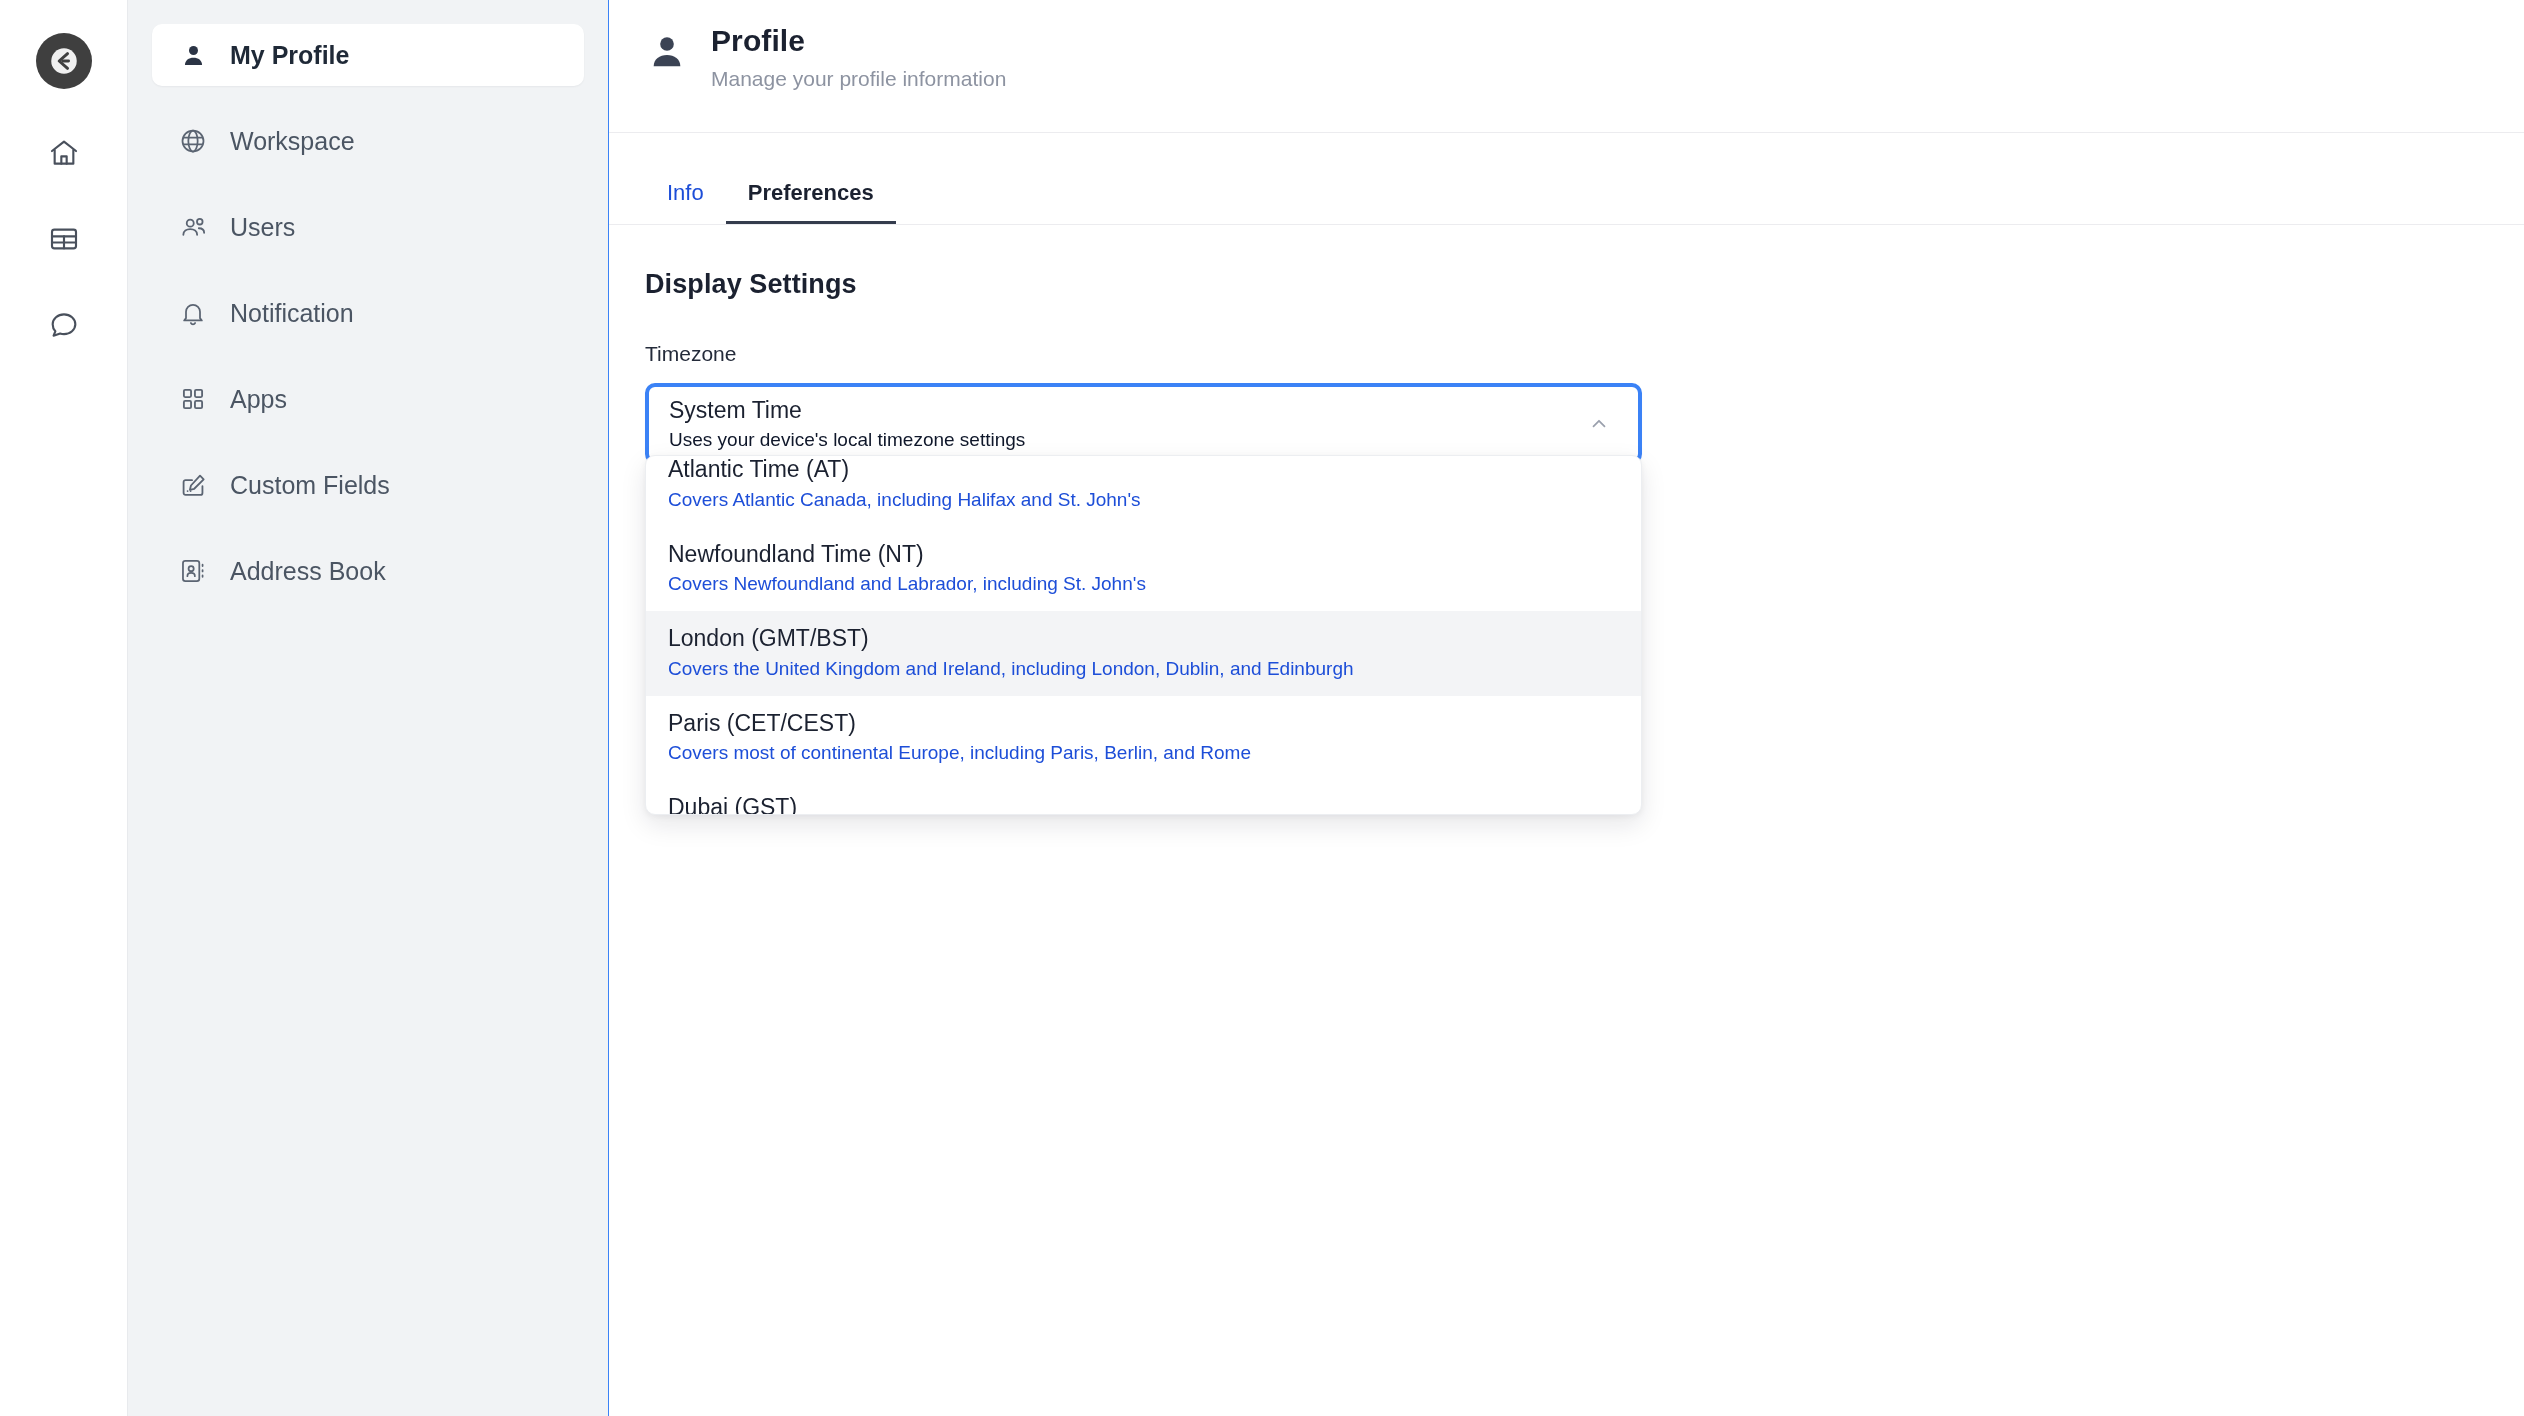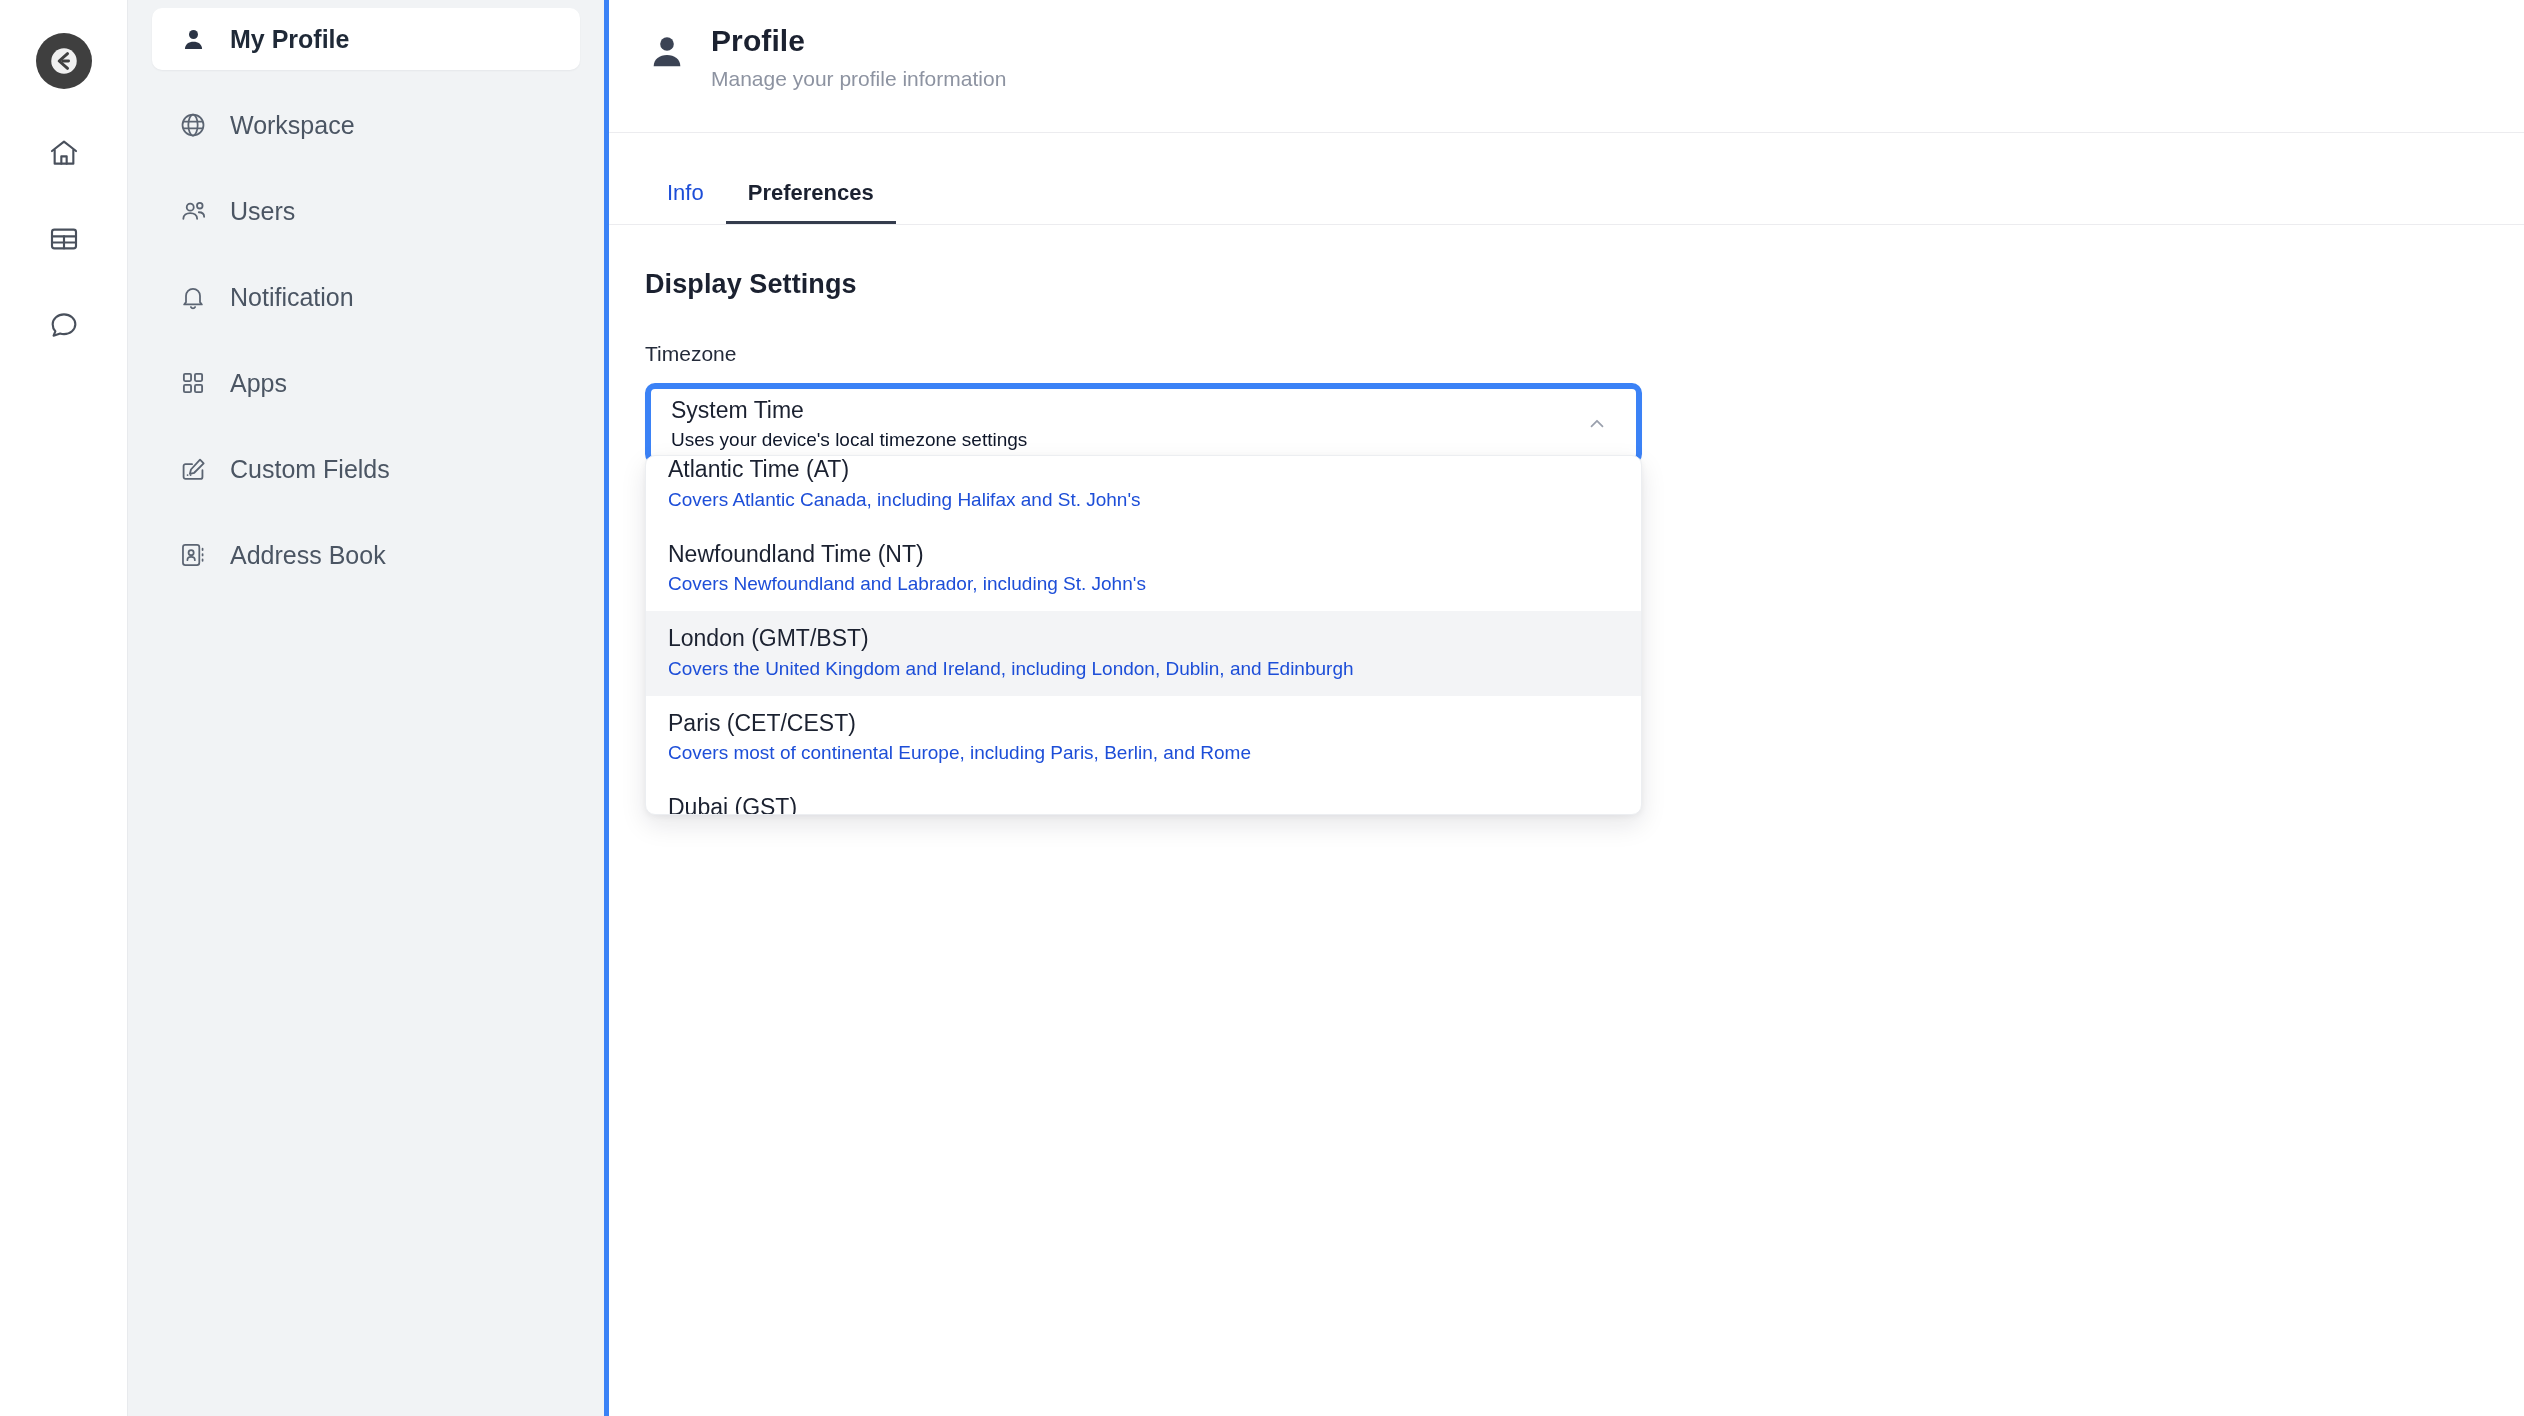--- a/index.html
+++ b/index.html
@@ -58,22 +58,22 @@
     justify-content: center;
     cursor: pointer;
     color: #49505c;
   }
 
   
   .sidebar {
     width: 481px;
     flex: 0 0 481px;
     background: #f1f3f5;
-    border-right: 5px solid #3b82f6;
-    padding: 8px 24px 0 24px;
+    border-right: 1px solid #3b82f6;
+    padding: 24px 24px 0 24px;
     height: 100%;
   }
   .nav-item {
     display: flex;
     align-items: center;
     gap: 22px;
     height: 62px;
     padding: 0 26px;
     border-radius: 10px;
     color: #4b5563;
@@ -172,21 +172,21 @@
     color: #242b3a;
     margin-top: 42px;
   }
 
   
   .select-wrap { position: relative; width: 997px; margin-top: 17px; }
 
   .select-trigger {
     width: 997px;
     height: 81px;
-    border: 6px solid #3b82f6;
+    border: 4px solid #3b82f6;
     border-radius: 10px;
     background: #ffffff;
     display: flex;
     align-items: center;
     justify-content: space-between;
     padding: 0 28px 0 20px;
     cursor: pointer;
     box-shadow: 0 1px 2px rgba(16,24,40,.04);
   }
   .sel-main { font-size: 23px; color: #1b2130; line-height: 1.22; }

